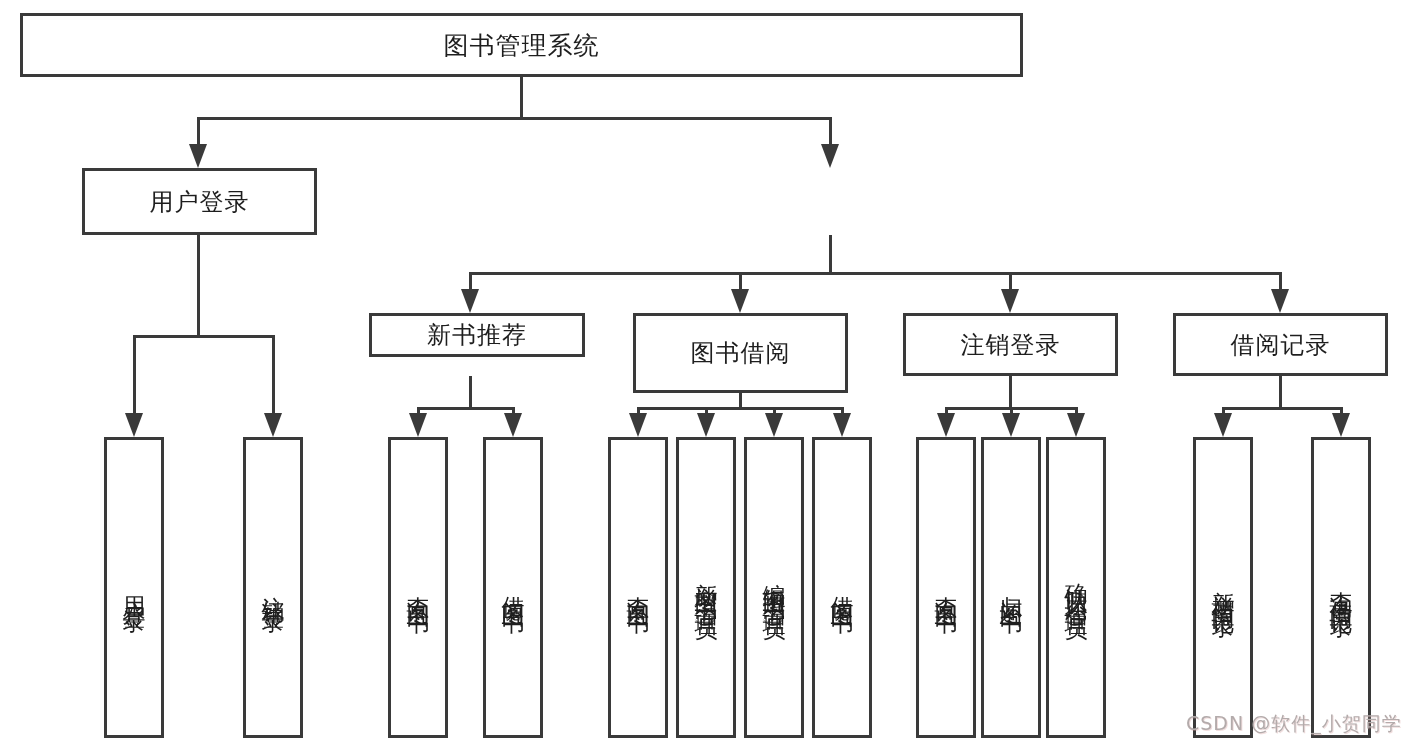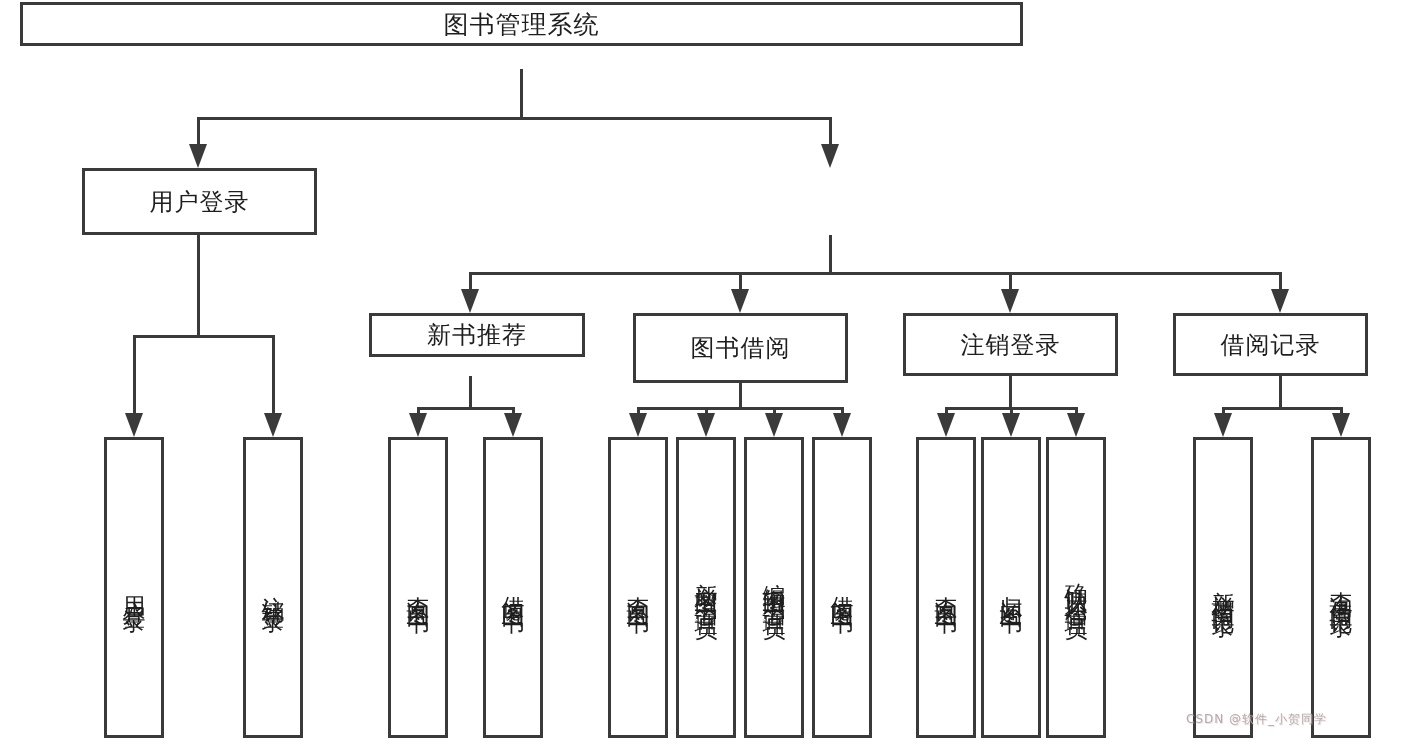--- a/index.html
+++ b/index.html
@@ -30,31 +30,31 @@
     font-size:23px;letter-spacing:5px;color:var(--text);z-index:2;
     line-height:1;
   }
   
   .vl{position:absolute;width:3px;background:var(--line);z-index:1;}
   .hl{position:absolute;height:3px;background:var(--line);z-index:1;}
   .ar{position:absolute;width:0;height:0;z-index:1;
       border-left:9px solid transparent;border-right:9px solid transparent;
       border-top:24px solid var(--line);}
   .watermark{
-    position:absolute;left:1186px;top:711px;font-size:12px;color:var(--wm);
+    position:absolute;left:1186px;top:711px;font-size:19px;color:var(--wm);
     letter-spacing:1px;white-space:nowrap;z-index:3;
     text-shadow:1px 1px 0 rgba(216,160,160,0.35);
   }
 </style>
 </head>
 <body>
 
 <div class="canvas">
 
-  <div class="node root" style="left:20px;top:2px;width:1003px;height:44px">图书管理系统</div>
+  <div class="node root" style="left:20px;top:13px;width:1003px;height:64px">图书管理系统</div>
 
   <div class="vl" style="left:519.5px;top:69px;height:49px"></div>
   <div class="hl" style="left:196.5px;top:116.5px;width:635px"></div>
   <div class="vl" style="left:196.5px;top:117px;height:28px"></div>
   <div class="ar" style="left:189px;top:144px"></div>
   <div class="vl" style="left:828.5px;top:117px;height:28px"></div>
   <div class="ar" style="left:821px;top:144px"></div>
 
   <div class="node" style="left:82px;top:168px;width:235px;height:67px">用户登录</div>
 
@@ -70,23 +70,23 @@
   <div class="vl" style="left:468.5px;top:272px;height:18px"></div>
   <div class="ar" style="left:461px;top:289px"></div>
   <div class="vl" style="left:738.5px;top:272px;height:18px"></div>
   <div class="ar" style="left:731px;top:289px"></div>
   <div class="vl" style="left:1008.5px;top:272px;height:18px"></div>
   <div class="ar" style="left:1001px;top:289px"></div>
   <div class="vl" style="left:1278.5px;top:272px;height:18px"></div>
   <div class="ar" style="left:1271px;top:289px"></div>
 
   <div class="node" style="left:369px;top:313px;width:216px;height:44px">新书推荐</div>
-  <div class="node" style="left:633px;top:313px;width:215px;height:70px">图书借阅</div>
+  <div class="node" style="left:633px;top:313px;width:215px;height:80px">图书借阅</div>
   <div class="node" style="left:903px;top:313px;width:215px;height:63px">注销登录</div>
-  <div class="node" style="left:1173px;top:313px;width:195px;height:63px">借阅记录</div>
+  <div class="node" style="left:1173px;top:313px;width:215px;height:63px">借阅记录</div>
 
   <div class="vl" style="left:468.5px;top:376px;height:33px"></div>
   <div class="hl" style="left:416.5px;top:406.5px;width:98px"></div>
   <div class="vl" style="left:416.5px;top:407px;height:8px"></div>
   <div class="ar" style="left:409px;top:413px"></div>
   <div class="vl" style="left:511.5px;top:407px;height:8px"></div>
   <div class="ar" style="left:504px;top:413px"></div>
 
   <div class="vl" style="left:738.5px;top:376px;height:33px"></div>
   <div class="hl" style="left:636.5px;top:406.5px;width:207px"></div>

